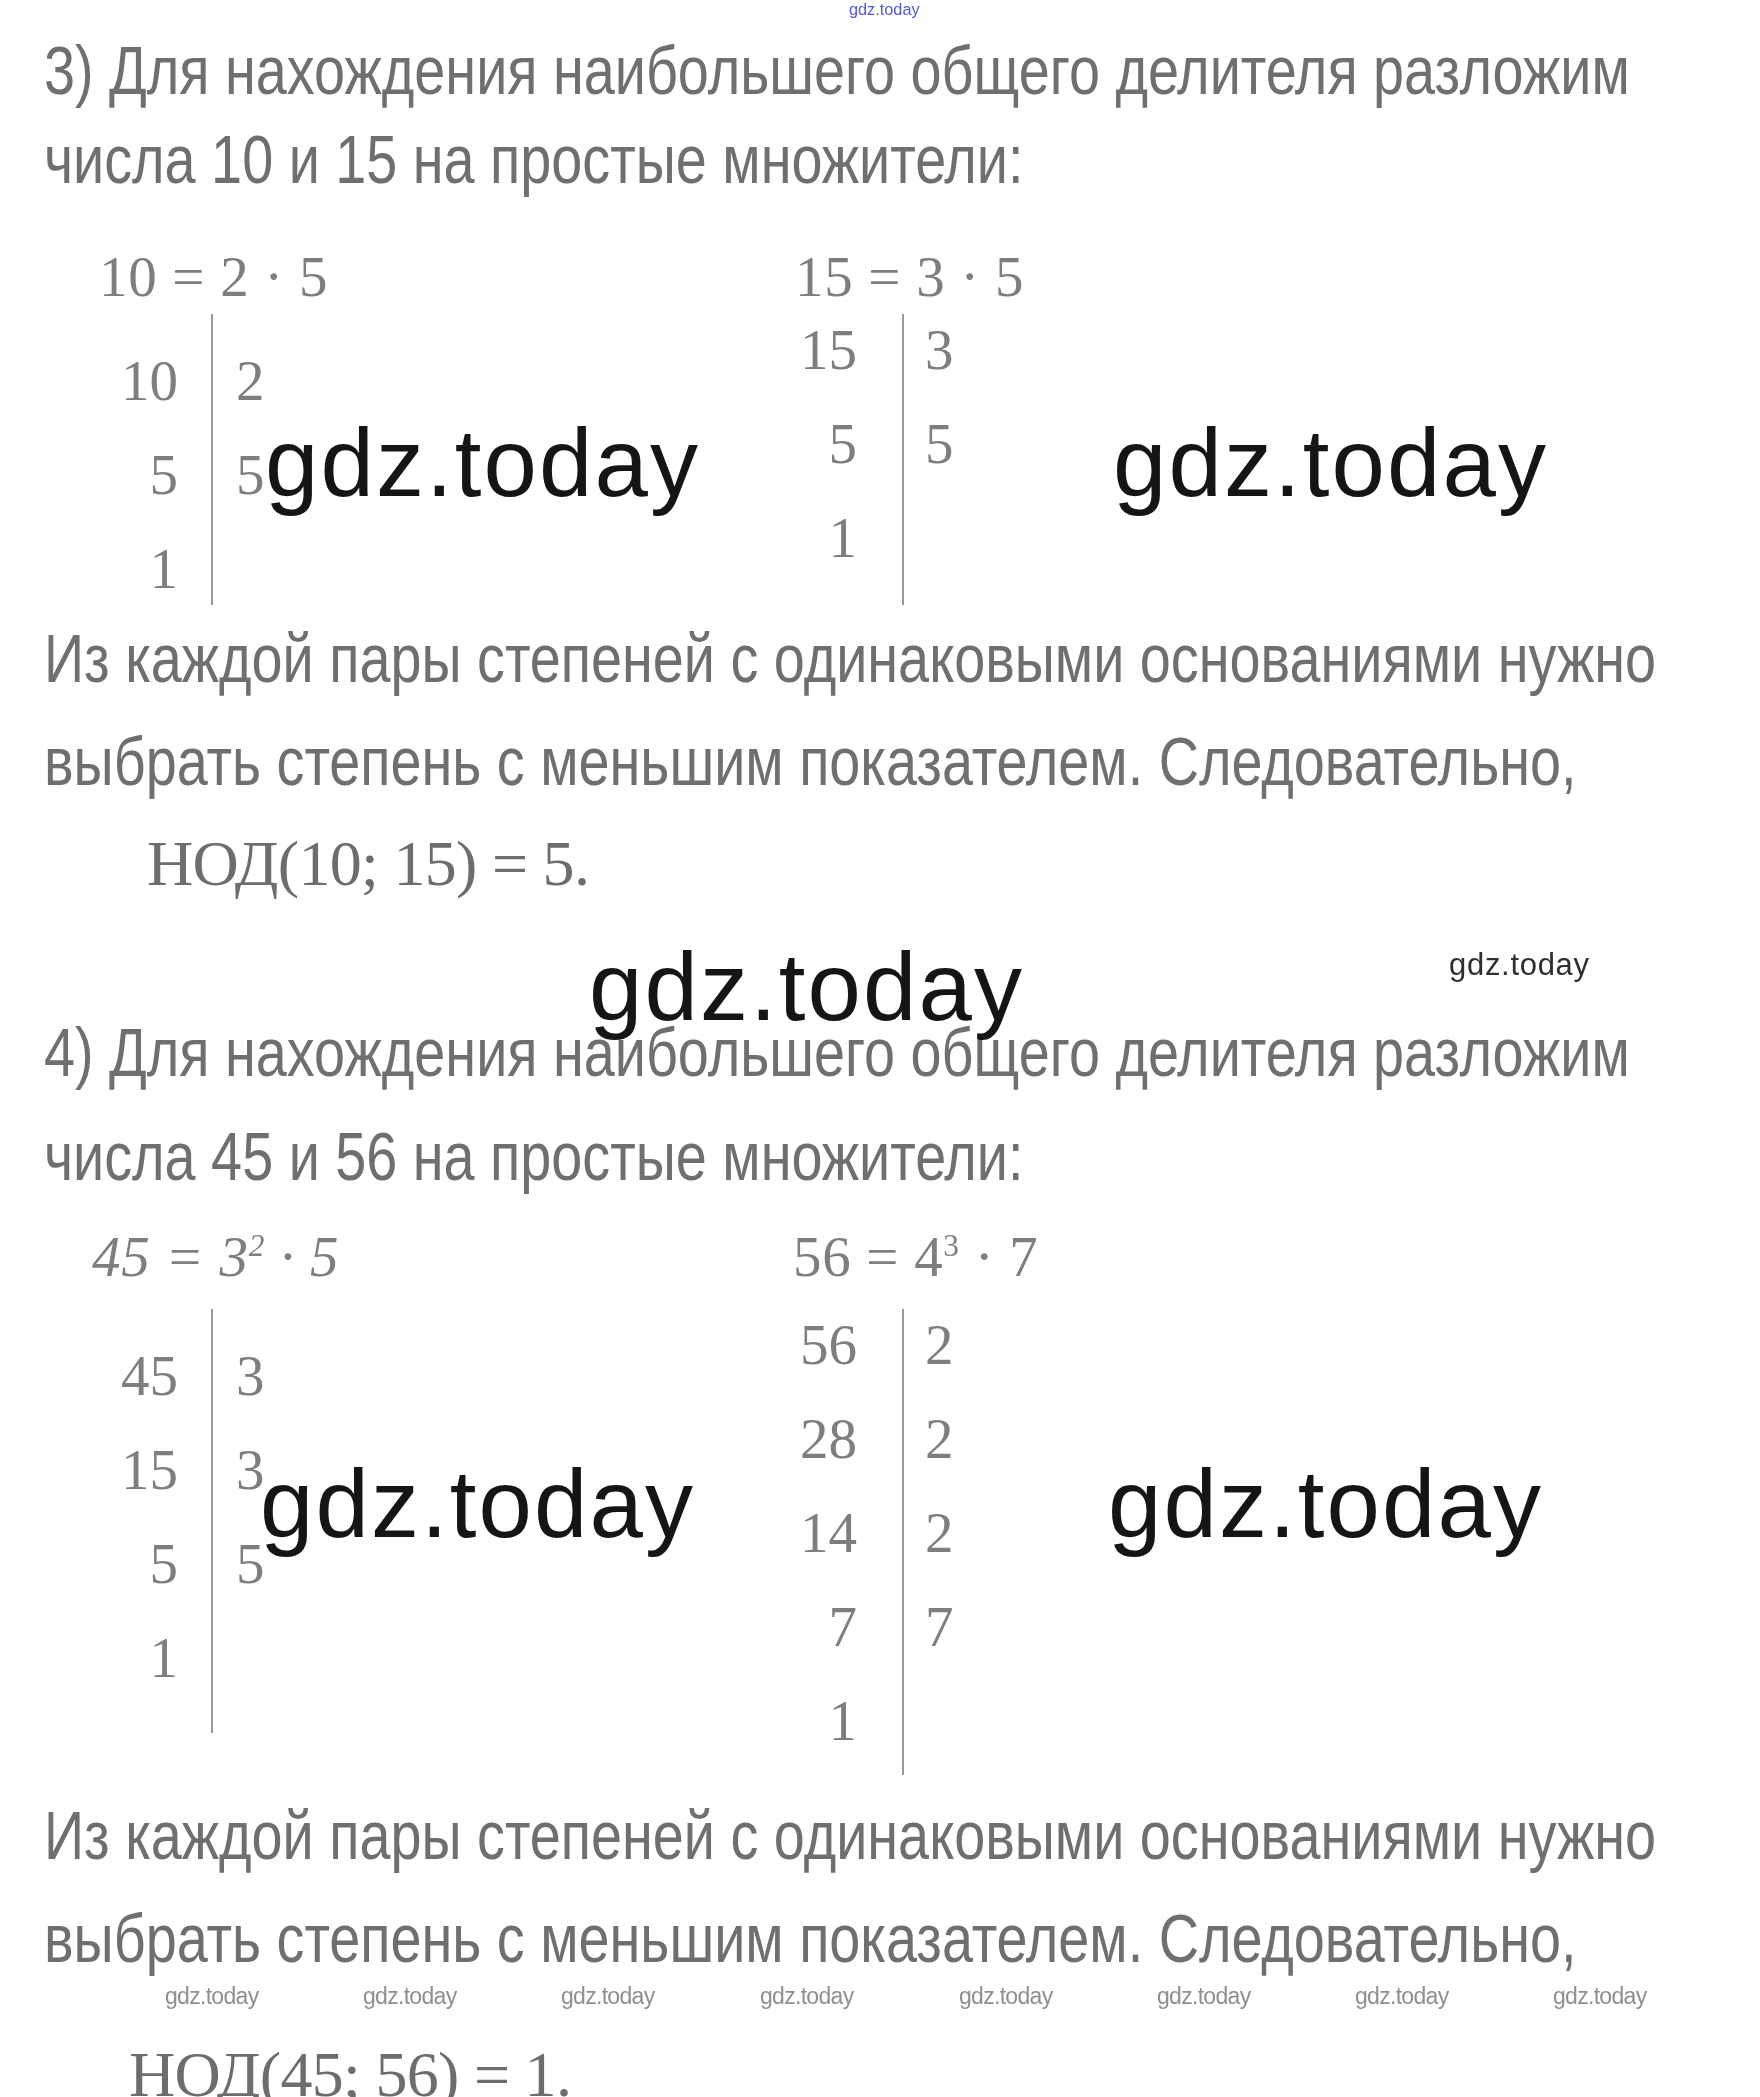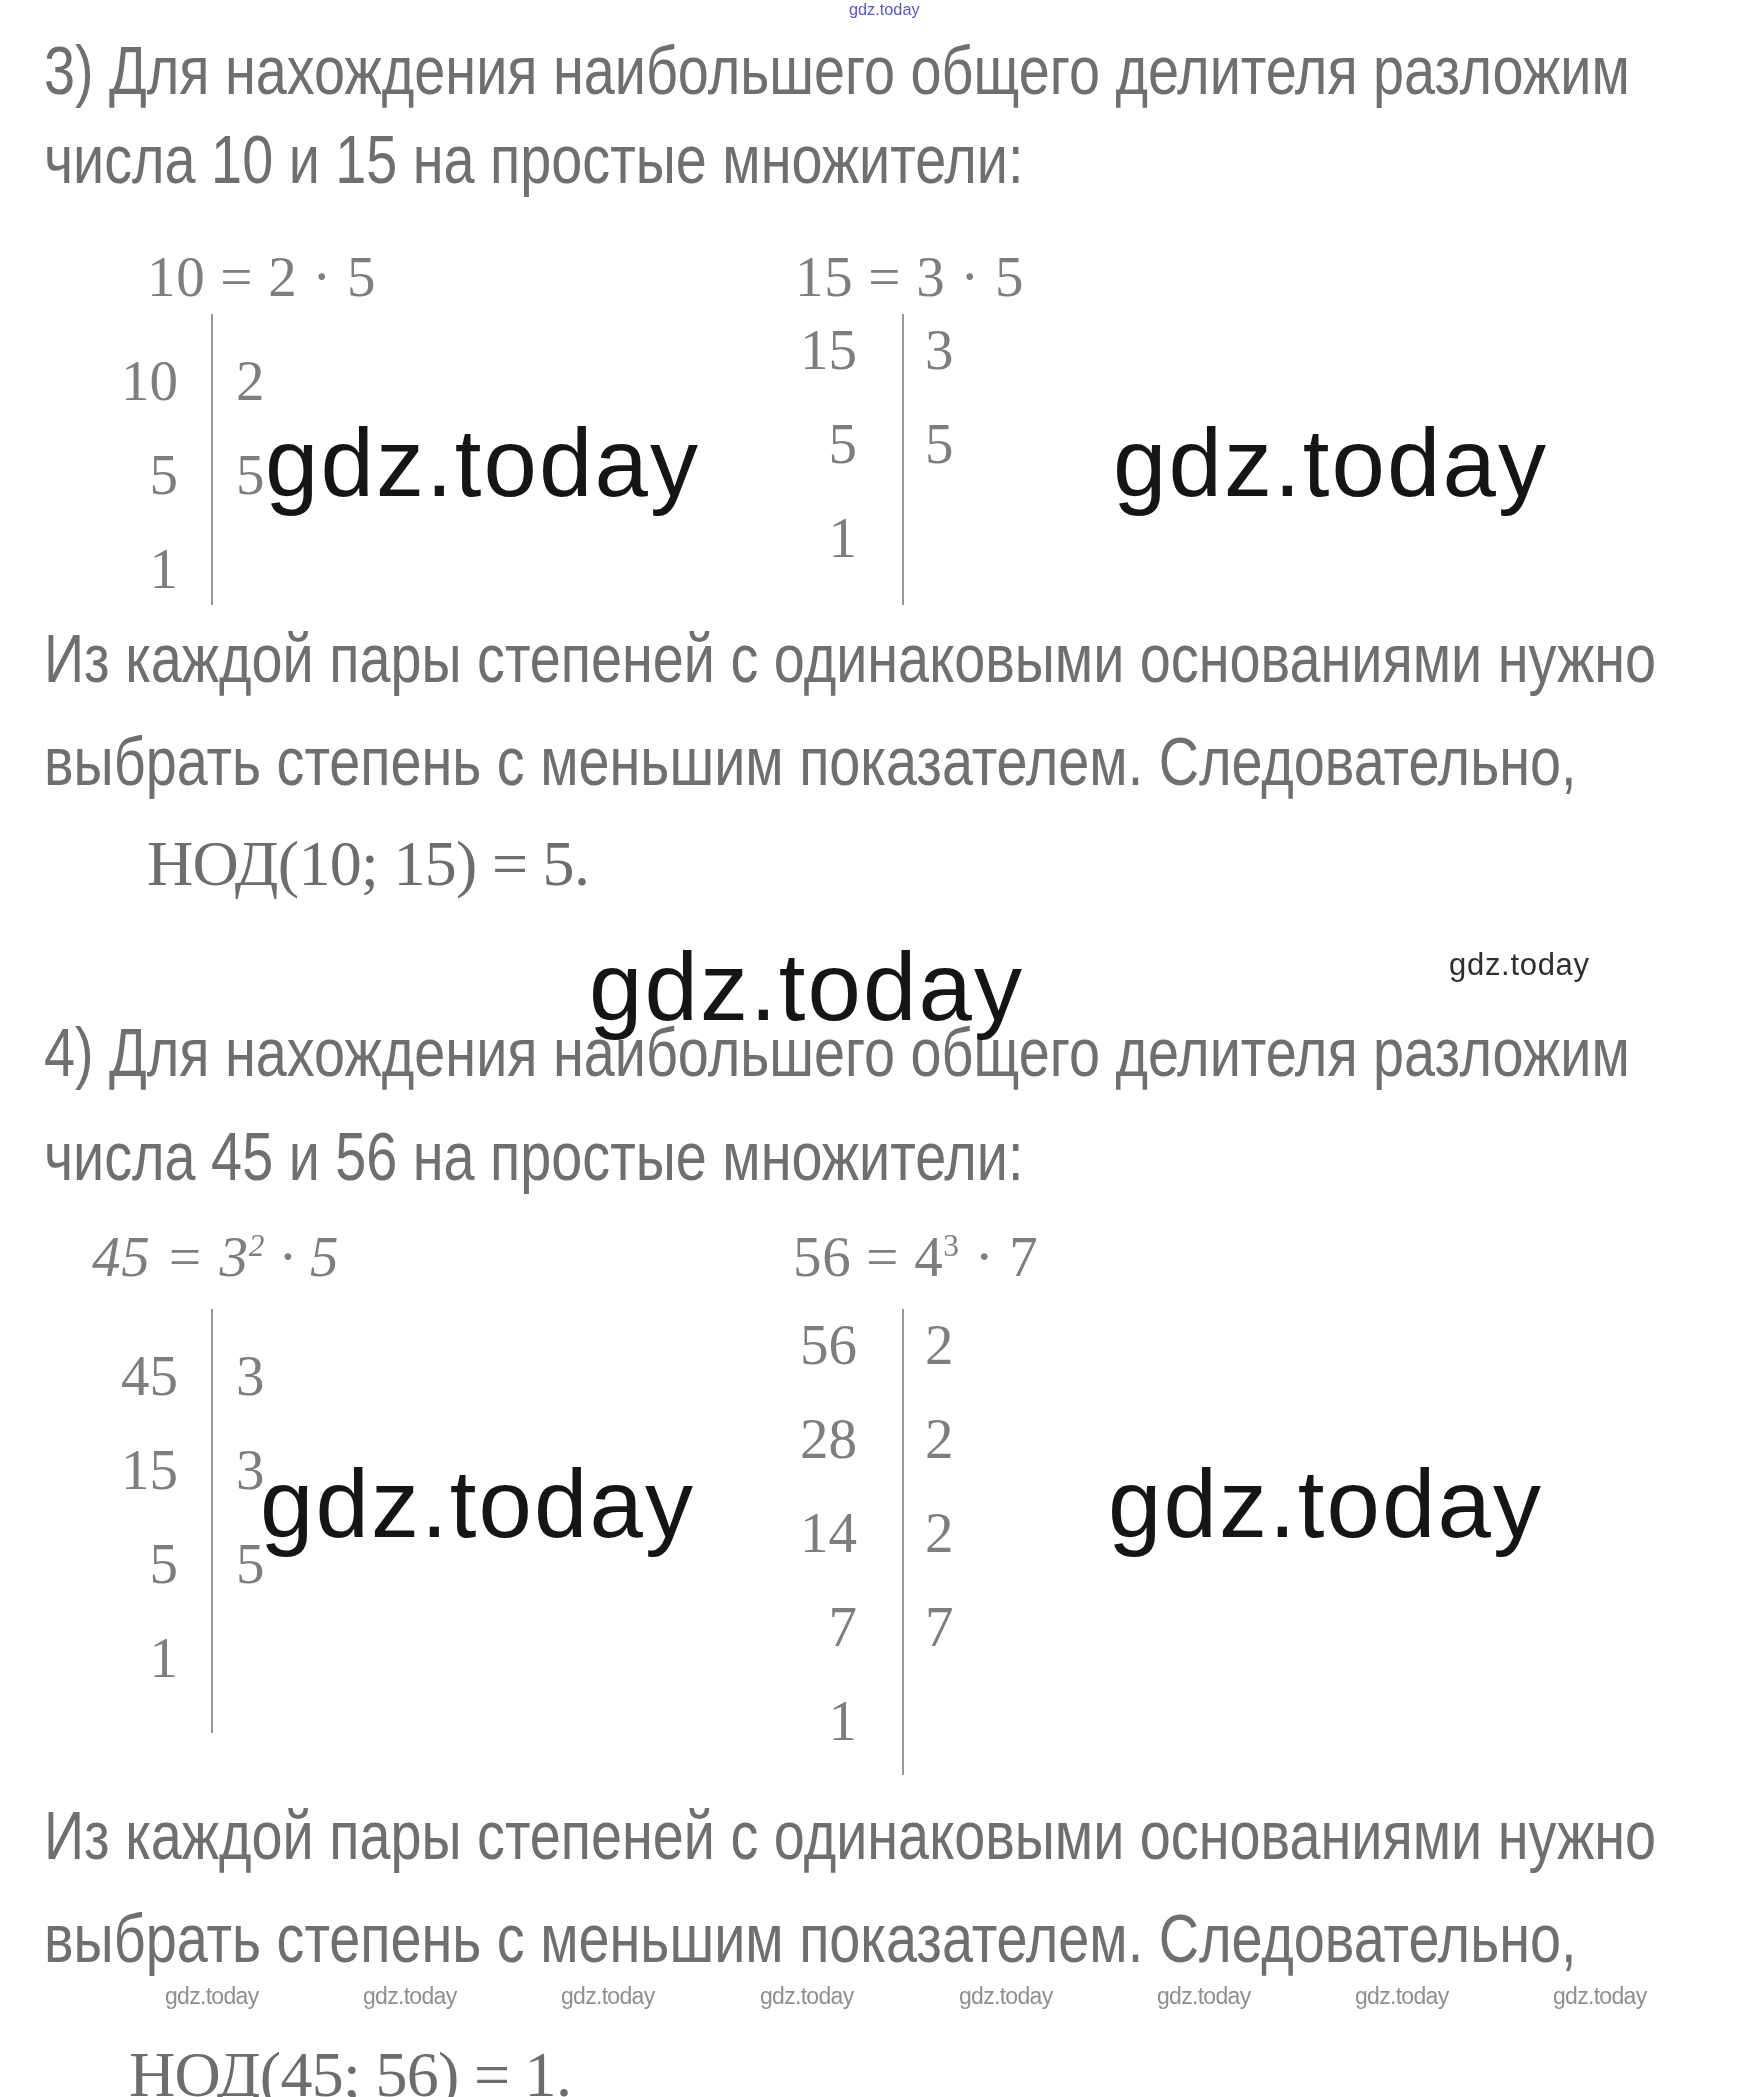--- a/index.html
+++ b/index.html
@@ -121,21 +121,21 @@
 </head>
 <body>
 
 <div class="page">
 
   <div class="wm-top">gdz.today</div>
 
   <div class="bodyline" style="top:36px;">3) Для нахождения наибольшего общего делителя разложим</div>
   <div class="bodyline" style="top:125px;">числа 10 и 15 на простые множители:</div>
 
-  <div class="mathline" style="left:99px; top:248px;margin-left:48px;">10 = 2 · 5</div>
+  <div class="mathline" style="left:99px; top:248px;">10 = 2 · 5</div>
   <div class="mathline" style="left:795px; top:248px;">15 = 3 · 5</div>
 
   <div class="ptable ta" style="left:43px; top:314px; width:539px;">
     <div class="vline" style="height:291px;"></div>
     <div class="prow">
       <span class="lcell">10</span><span class="rcell">2</span>
     </div>
     <div class="prow">
       <span class="lcell">5</span><span class="rcell">5</span>
     </div>

